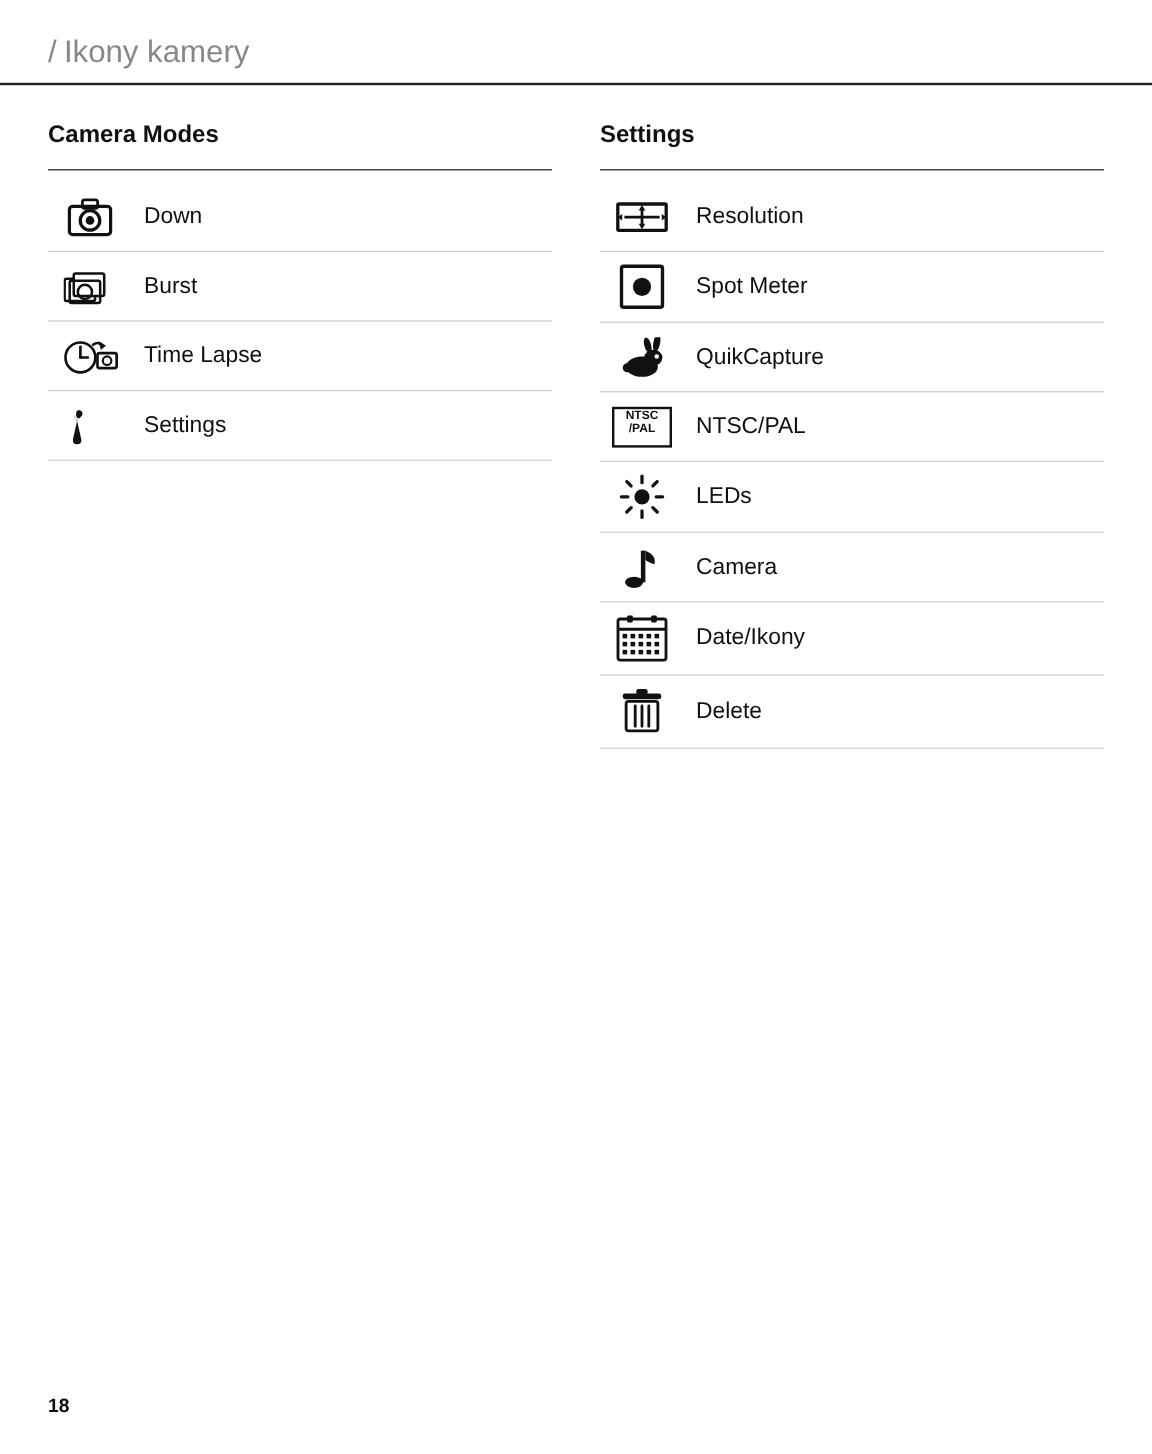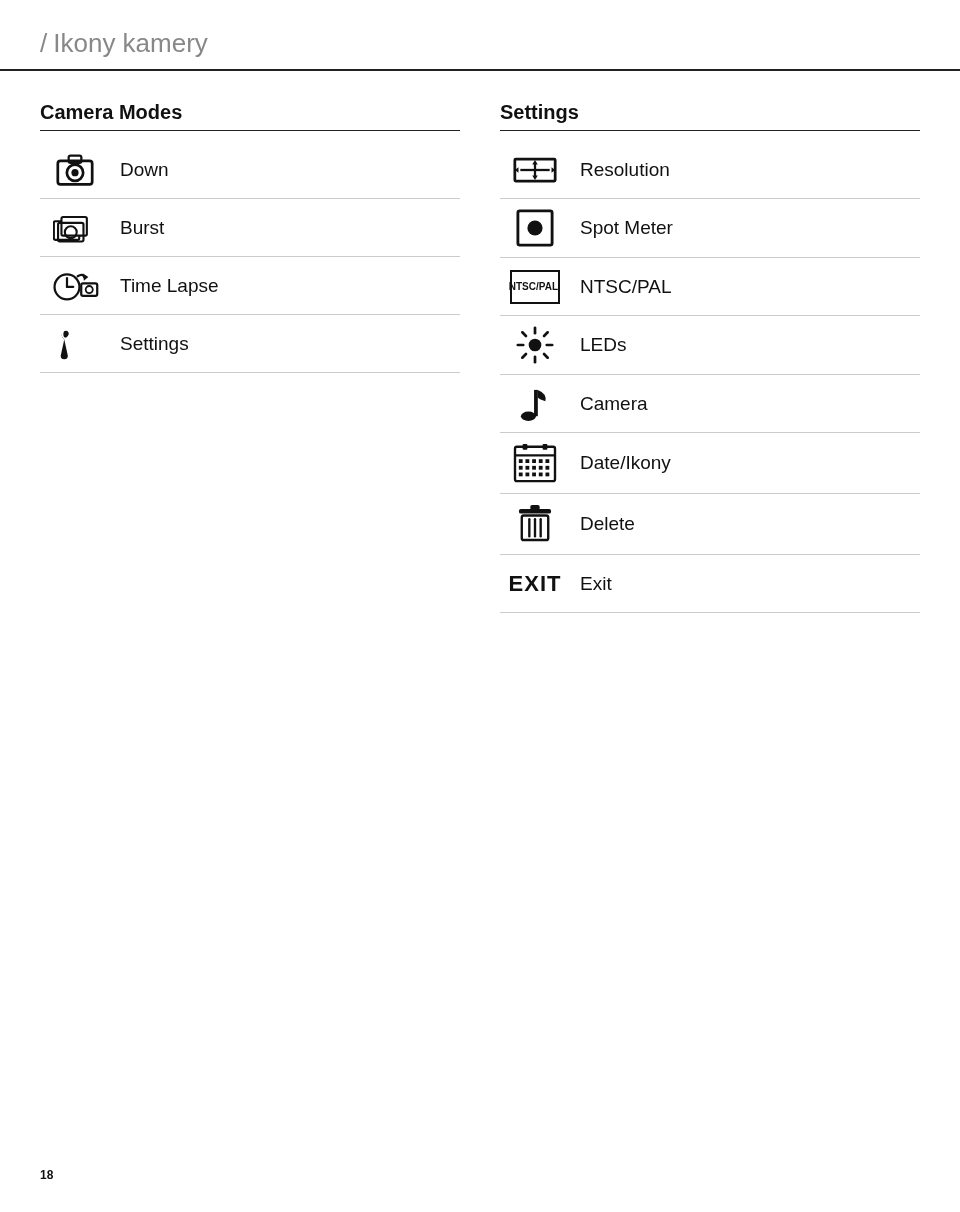--- a/index.html
+++ b/index.html
@@ -40,21 +40,21 @@
       padding-right: 40px;
     }
     .column:last-child {
       padding-right: 0;
     }
 
     .section-title {
       font-size: 20px;
       font-weight: 700;
       margin-bottom: 10px;
-      padding-bottom: 6px;
+      padding-bottom: 17px;
       border-bottom: 1.5px solid #222;
     }
 
     .icon-row {
       display: flex;
       align-items: center;
       padding: 10px 0;
       border-bottom: 1px solid #ccc;
       min-height: 58px;
     }
@@ -101,23 +101,23 @@
 
     
     .icon-quikcapture svg { width: 44px; height: 34px; }
 
     
     .icon-ntscpal {
       border: 2.5px solid #111;
       width: 50px;
       height: 34px;
       display: flex;
-      flex-direction: row;
+      flex-direction: column;
       align-items: center;
-      justify-content: flex-end;
+      justify-content: flex-start;
       font-size: 10px;
       font-weight: 700;
       line-height: 1.15;
     }
 
     
     .icon-leds svg { width: 38px; height: 38px; }
 
     
     .icon-beeps svg { width: 32px; height: 36px; }
@@ -133,21 +133,21 @@
       font-size: 22px;
       font-weight: 900;
       letter-spacing: 1px;
       font-family: Arial Black, Arial, sans-serif;
     }
 
     .page-number {
       position: absolute;
       bottom: 30px;
       left: 40px;
-      font-size: 12px;
+      font-size: 16px;
       font-weight: 700;
     }
   </style>
 </head>
 <body>
 
 <div class="page-header">
   <h1>
     <span>/</span><span>Ikony kamery</span>
   </h1>
@@ -242,20 +242,39 @@
       <div class="icon-cell icon-spotmeter">
         <svg width="40" height="40" viewBox="0 0 40 40" fill="none" xmlns="http://www.w3.org/2000/svg">
           <rect x="2" y="2" width="36" height="36" rx="2" stroke="#111" stroke-width="3" fill="none"></rect>
           <circle cx="20" cy="20" r="8" fill="#111"></circle>
         </svg>
       </div>
       <div class="label-cell">Spot Meter</div>
     </div>
 
 
+    <div class="icon-row">
+      <div class="icon-cell icon-quikcapture">
+        <svg width="46" height="36" viewBox="0 0 46 36" fill="none" xmlns="http://www.w3.org/2000/svg">
+
+          <ellipse cx="23" cy="26" rx="14" ry="9" fill="#111"></ellipse>
+
+          <ellipse cx="33" cy="18" rx="8" ry="7" fill="#111"></ellipse>
+
+          <ellipse cx="28" cy="7" rx="3" ry="7" fill="#111" transform="rotate(-15 28 7)"></ellipse>
+
+          <ellipse cx="36" cy="5" rx="3" ry="8" fill="#111" transform="rotate(10 36 5)"></ellipse>
+
+          <circle cx="36" cy="17" r="2" fill="white"></circle>
+
+          <circle cx="10" cy="27" r="4" fill="#111"></circle>
+        </svg>
+      </div>
+      <div class="label-cell">QuikCapture</div>
+    </div>
 
     <div class="icon-row">
       <div class="icon-cell">
         <div class="icon-ntscpal">
           <span>NTSC</span>
           <span>/PAL</span>
         </div>
       </div>
       <div class="label-cell">NTSC/PAL</div>
     </div>
@@ -334,24 +353,18 @@
           <rect x="4" y="12" width="28" height="26" rx="2" stroke="#111" stroke-width="2.5" fill="none"></rect>
 
           <line x1="12" y1="16" x2="12" y2="34" stroke="#111" stroke-width="2.5" stroke-linecap="round"></line>
           <line x1="18" y1="16" x2="18" y2="34" stroke="#111" stroke-width="2.5" stroke-linecap="round"></line>
           <line x1="24" y1="16" x2="24" y2="34" stroke="#111" stroke-width="2.5" stroke-linecap="round"></line>
         </svg>
       </div>
       <div class="label-cell">Delete</div>
     </div>
 
-    <div class="icon-row">
-      <div class="icon-cell icon-exit">
-        <span style="font-size:22px;font-weight:900;font-family:'Arial Black',Arial,sans-serif;letter-spacing:1px;">EXIT</span>
-      </div>
-      <div class="label-cell">Exit</div>
-    </div>
 
   </div>
 
 </div>
 
 <div class="page-number">18</div>
 
 </body></html>

